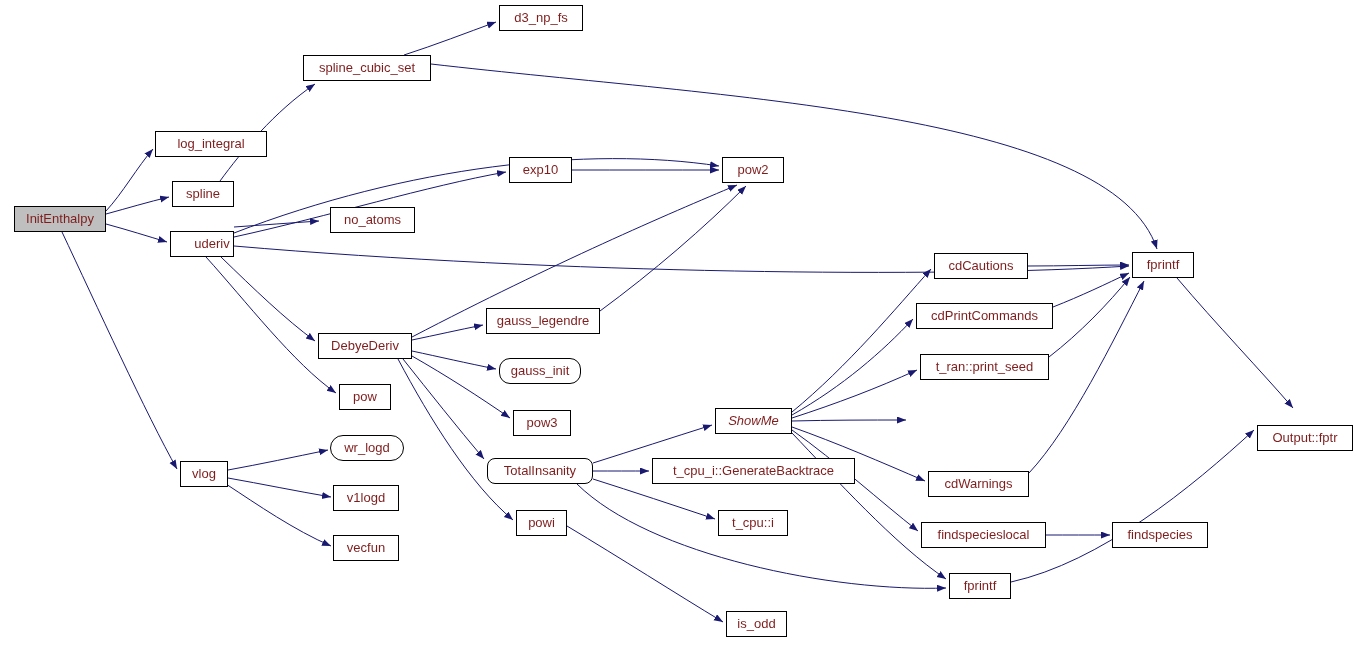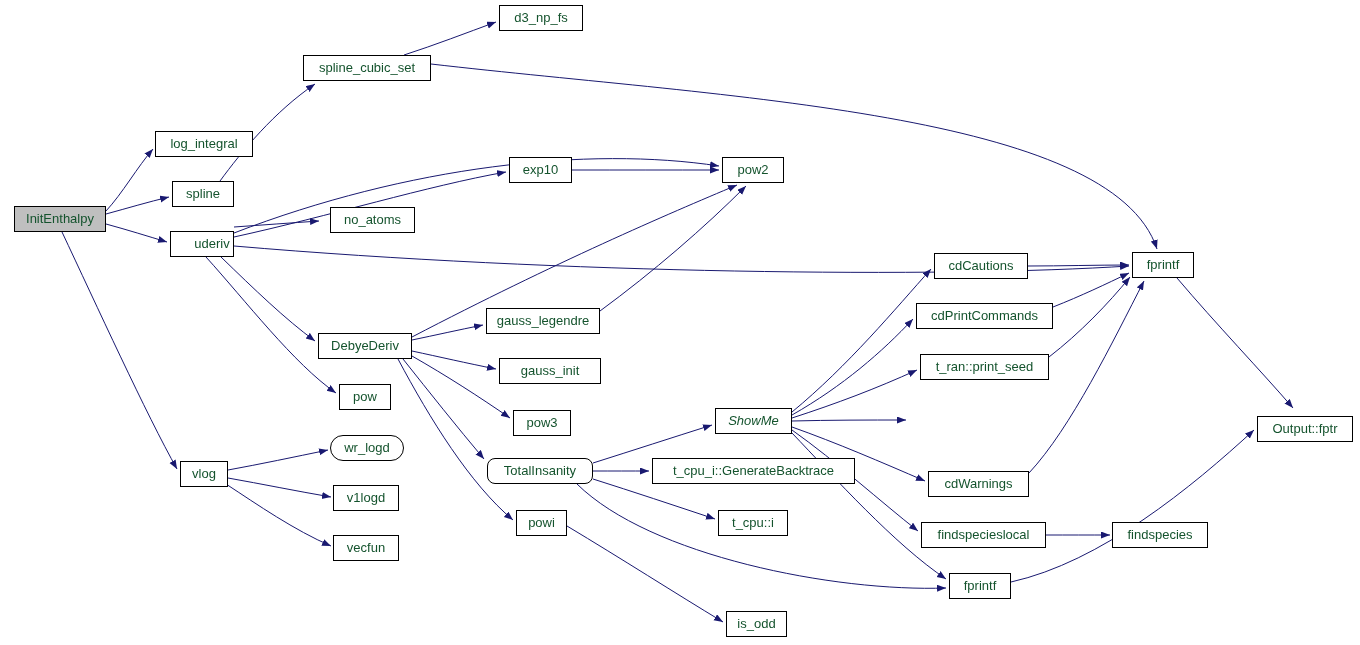--- a/index.html
+++ b/index.html
@@ -10,21 +10,21 @@
     font-family:"Liberation Sans","DejaVu Sans",sans-serif;
     overflow:hidden;
   }
   #edges{position:absolute;left:0;top:0;width:1360px;height:645px;}
   .edge{fill:none;stroke-width:1px;}
   .node{
     position:absolute;
     box-sizing:border-box;
     border:1px solid #000000;
     background:#ffffff;
-    color:#14532d;
+    color:#7f1d1d;
     display:flex;align-items:center;justify-content:center;
     font-size:13px;line-height:1.25;
     white-space:nowrap;
     text-align:center;
     cursor:pointer;
     z-index:2;
   }
   .node.root{cursor:default;}
   .node.wrap{white-space:normal;padding:0 3px;}
 </style>
@@ -76,45 +76,45 @@
       <path d="M1049,357 C1080,333 1108,304 1130,277" class="edge" stroke="#191970" marker-end="url(#arrowhead)"></path>
       <path d="M1029,473 C1071,428 1113,341 1144,281" class="edge" stroke="#191970" marker-end="url(#arrowhead)"></path>
       <path d="M1046,535 C1068,535 1089,535 1110,535" class="edge" stroke="#191970" marker-end="url(#arrowhead)"></path>
       <path d="M1177,278 C1216,324 1262,372 1293,408" class="edge" stroke="#191970" marker-end="url(#arrowhead)"></path>
       <path d="M1011,582 C1101,562 1192,487 1254,430" class="edge" stroke="#191970" marker-end="url(#arrowhead)"></path>
       <path d="M228,470 C261,464 294,457 328,450" class="edge" stroke="#191970" marker-end="url(#arrowhead)"></path>
       <path d="M228,478 C262,484 296,491 331,497" class="edge" stroke="#191970" marker-end="url(#arrowhead)"></path>
       <path d="M226,484 C258,505 294,530 331,546" class="edge" stroke="#191970" marker-end="url(#arrowhead)"></path>
     </svg>
 <div class="node root" style="left: 14px; top: 206px; width: 92px; height: 26px; border-color: rgb(0, 0, 0); background: rgb(191, 191, 191);">InitEnthalpy</div>
-    <div class="node" style="left: 155px; top: 131px; width: 98px; height: 26px; border-color: rgb(0, 0, 0); background: rgb(255, 255, 255);">log_integral</div>
+    <div class="node" style="left: 155px; top: 131px; width: 112px; height: 26px; border-color: rgb(0, 0, 0); background: rgb(255, 255, 255);">log_integral</div>
     <div class="node" style="left: 172px; top: 181px; width: 62px; height: 26px; border-color: rgb(0, 0, 0); background: rgb(255, 255, 255);">spline</div>
     <div class="node" style="left: 170px; top: 231px; width: 64px; height: 26px; border-color: rgb(0, 0, 0); background: rgb(255, 255, 255); padding-left: 20px;">uderiv</div>
     <div class="node" style="left: 180px; top: 461px; width: 48px; height: 26px; border-color: rgb(0, 0, 0); background: rgb(255, 255, 255);">vlog</div>
     <div class="node" style="left: 303px; top: 55px; width: 128px; height: 26px; border-color: rgb(0, 0, 0); background: rgb(255, 255, 255);">spline_cubic_set</div>
     <div class="node" style="left: 499px; top: 5px; width: 84px; height: 26px; border-color: rgb(0, 0, 0); background: rgb(255, 255, 255);">d3_np_fs</div>
     <div class="node" style="left: 509px; top: 157px; width: 63px; height: 26px; border-color: rgb(0, 0, 0); background: rgb(255, 255, 255);">exp10</div>
     <div class="node" style="left: 315px; top: 207px; width: 85px; height: 26px; border-color: rgb(0, 0, 0); background: rgb(255, 255, 255); margin-left: 15px;">no_atoms</div>
     <div class="node" style="left: 722px; top: 157px; width: 62px; height: 26px; border-color: rgb(0, 0, 0); background: rgb(255, 255, 255);">pow2</div>
     <div class="node" style="left: 318px; top: 333px; width: 94px; height: 26px; border-color: rgb(0, 0, 0); background: rgb(255, 255, 255);">DebyeDeriv</div>
     <div class="node" style="left: 486px; top: 308px; width: 114px; height: 26px; border-color: rgb(0, 0, 0); background: rgb(255, 255, 255);">gauss_legendre</div>
-    <div class="node" style="left: 499px; top: 358px; width: 102px; height: 26px; border-color: rgb(0, 0, 0); background: rgb(255, 255, 255);">gauss_init</div>
+    <div class="node" style="left: 499px; top: 358px; width: 82px; height: 26px; border-color: rgb(0, 0, 0); background: rgb(255, 255, 255); border-radius: 11px;">gauss_init</div>
     <div class="node" style="left: 513px; top: 410px; width: 58px; height: 26px; border-color: rgb(0, 0, 0); background: rgb(255, 255, 255);">pow3</div>
     <div class="node" style="left: 339px; top: 384px; width: 52px; height: 26px; border-color: rgb(0, 0, 0); background: rgb(255, 255, 255);">pow</div>
     <div class="node" style="left: 330px; top: 435px; width: 74px; height: 26px; border-color: rgb(0, 0, 0); background: rgb(255, 255, 255); border-radius: 13px;">wr_logd</div>
     <div class="node" style="left: 333px; top: 485px; width: 66px; height: 26px; border-color: rgb(0, 0, 0); background: rgb(255, 255, 255);">v1logd</div>
     <div class="node" style="left: 333px; top: 535px; width: 66px; height: 26px; border-color: rgb(0, 0, 0); background: rgb(255, 255, 255);">vecfun</div>
     <div class="node" style="left: 487px; top: 458px; width: 106px; height: 26px; border-color: rgb(0, 0, 0); background: rgb(255, 255, 255); border-radius: 8px;">TotalInsanity</div>
     <div class="node" style="left: 516px; top: 510px; width: 51px; height: 26px; border-color: rgb(0, 0, 0); background: rgb(255, 255, 255);">powi</div>
     <div class="node" style="left: 652px; top: 458px; width: 203px; height: 26px; border-color: rgb(0, 0, 0); background: rgb(255, 255, 255);">t_cpu_i::GenerateBacktrace</div>
     <div class="node" style="left: 718px; top: 510px; width: 70px; height: 26px; border-color: rgb(0, 0, 0); background: rgb(255, 255, 255);">t_cpu::i</div>
     <div class="node" style="left: 726px; top: 611px; width: 61px; height: 26px; border-color: rgb(0, 0, 0); background: rgb(255, 255, 255);">is_odd</div>
     <div class="node" style="left: 715px; top: 408px; width: 77px; height: 26px; border-color: rgb(0, 0, 0); background: rgb(255, 255, 255); font-style: italic;">ShowMe</div>
     <div class="node" style="left: 934px; top: 253px; width: 94px; height: 26px; border-color: rgb(0, 0, 0); background: rgb(255, 255, 255);">cdCautions</div>
     <div class="node" style="left: 916px; top: 303px; width: 137px; height: 26px; border-color: rgb(0, 0, 0); background: rgb(255, 255, 255);">cdPrintCommands</div>
     <div class="node" style="left: 920px; top: 354px; width: 129px; height: 26px; border-color: rgb(0, 0, 0); background: rgb(255, 255, 255);">t_ran::print_seed</div>
     <div class="node" style="left: 928px; top: 471px; width: 101px; height: 26px; border-color: rgb(0, 0, 0); background: rgb(255, 255, 255);">cdWarnings</div>
     <div class="node" style="left: 921px; top: 522px; width: 125px; height: 26px; border-color: rgb(0, 0, 0); background: rgb(255, 255, 255);">findspecieslocal</div>
     <div class="node" style="left: 1112px; top: 522px; width: 96px; height: 26px; border-color: rgb(0, 0, 0); background: rgb(255, 255, 255);">findspecies</div>
     <div class="node" style="left: 1132px; top: 252px; width: 62px; height: 26px; border-color: rgb(0, 0, 0); background: rgb(255, 255, 255);">fprintf</div>
     <div class="node" style="left: 949px; top: 573px; width: 62px; height: 26px; border-color: rgb(0, 0, 0); background: rgb(255, 255, 255);">fprintf</div>
-    <div class="node" style="left: 1257px; top: 416px; width: 96px; height: 26px; border-color: rgb(0, 0, 0); background: rgb(255, 255, 255);">Output::fptr</div>
+    <div class="node" style="left: 1257px; top: 425px; width: 96px; height: 26px; border-color: rgb(0, 0, 0); background: rgb(255, 255, 255);">Output::fptr</div>
   </div>
 
 </body></html>

